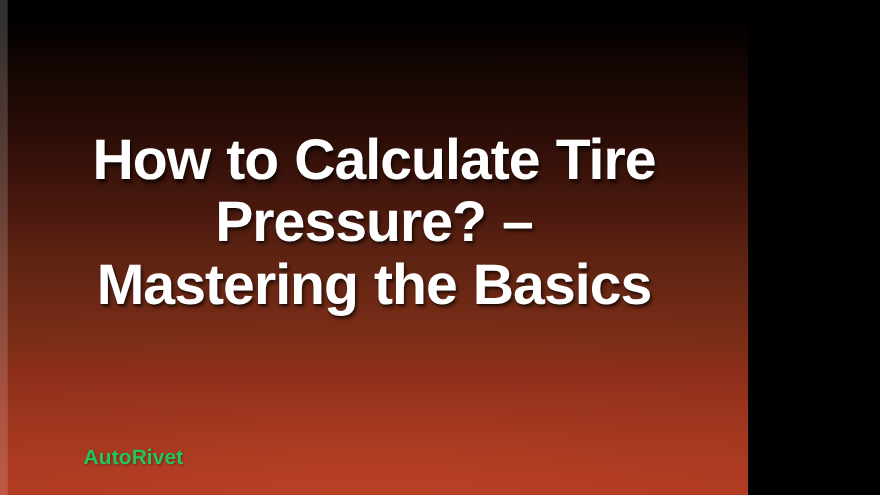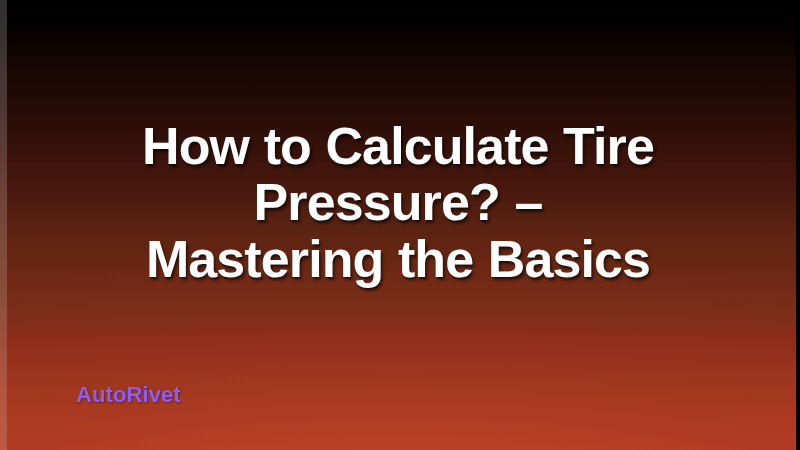--- a/index.html
+++ b/index.html
@@ -3,21 +3,21 @@
 <meta charset="utf-8">
 <title>Article Hero Banner</title>
 <style>
   html, body {
     margin: 0;
     padding: 0;
     background: #000;
   }
   #banner {
     position: relative;
-    width: 796px;
+    width: 680px;
     height: 450px;
     overflow: hidden;
     font-family: "Liberation Sans", "DejaVu Sans", sans-serif;
     -webkit-font-smoothing: antialiased;
   }
 
   
   .bg-gradient {
     position: absolute;
     inset: 0;
@@ -95,24 +95,24 @@
     word-spacing: 1px;
     text-shadow:
         2px 3px 3px rgba(0, 0, 0, 0.55),
         0 1px 1px rgba(0, 0, 0, 0.40);
     white-space: pre-line;
   }
 
   .brand {
     position: absolute;
     left: 76px;
-    top: 382px;
+    top: 406px;
     margin: 0;
-    color: #8b5cf6;
-    font-size: 22px;
+    color: #22c55e;
+    font-size: 19px;
     font-weight: 700;
     letter-spacing: 0.1px;
     text-shadow: 1px 1px 2px rgba(0, 0, 0, 0.35);
   }
 </style>
 </head>
 <body>
 
 <div id="banner">
 

